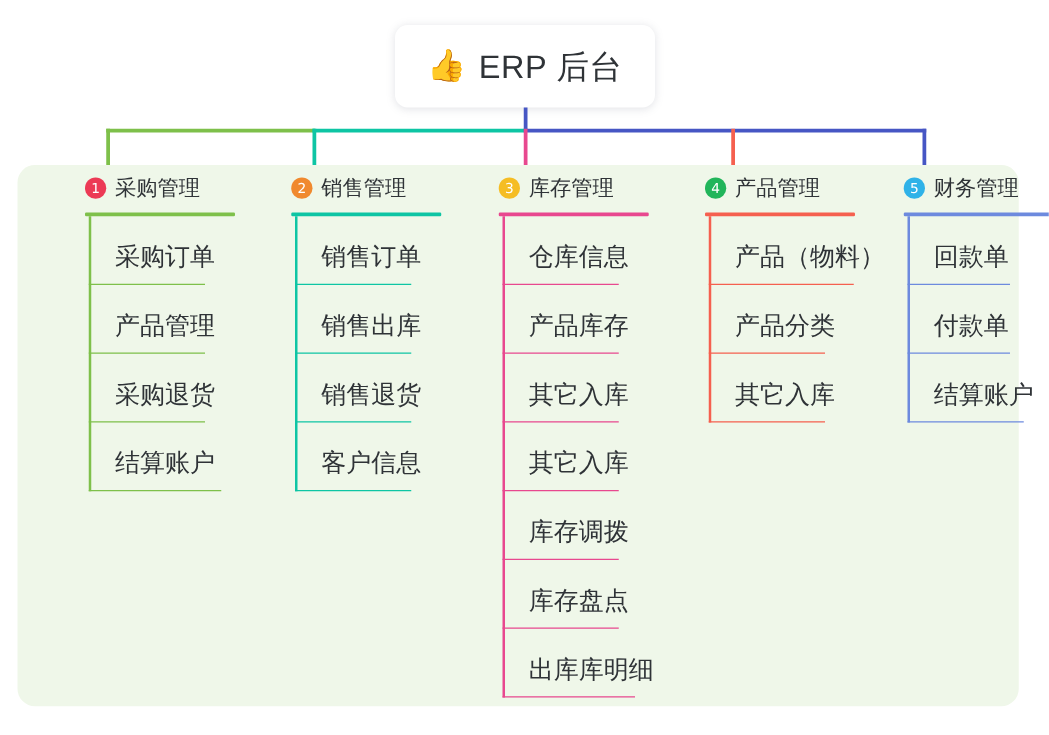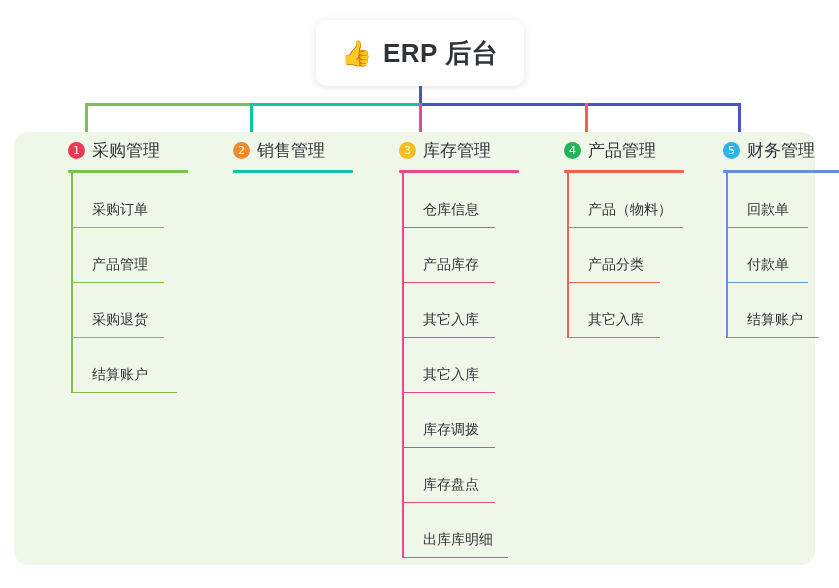--- a/index.html
+++ b/index.html
@@ -39,21 +39,20 @@
   .root-emoji {
     font-size: 25px;
     line-height: 1;
     display: inline-block;
   }
   .root-title {
     font-size: 26px;
     color: #2f3337;
     letter-spacing: 0.5px;
     white-space: nowrap;
-    font-weight: bold;
   }
 
   
   .conn {
     position: absolute;
   }
 
   
   .panel {
     position: absolute;
@@ -121,21 +120,21 @@
   .leaf {
     position: relative;
     height: 55px;
     box-sizing: border-box;
     padding-left: 21px;
   }
   .leaf-text {
     position: absolute;
     left: 21px;
     bottom: 9px;
-    font-size: 14px;
+    font-size: 20px;
     color: #2f3337;
     white-space: nowrap;
   }
   .leaf-rule {
     position: absolute;
     left: 0;
     bottom: 0;
     height: 1.5px;
     width: 93px;
   }
@@ -189,20 +188,39 @@
             <div class="leaf-rule" style="background: rgb(126, 192, 74); width: 106px;"></div>
           </div>
         </div>
       </div>
       <div class="column" style="left: 193px;">
         <div class="col-head">
           <span class="badge" style="background: rgb(240, 137, 46);">2</span>
           <span class="col-title">销售管理</span>
         </div>
         <div class="head-rule" style="background: rgb(14, 197, 164); width: 120px;"></div>
+        <div class="leaves">
+          <div class="spine" style="background: rgb(14, 197, 164); height: 220px;"></div>
+          <div class="leaf">
+            <span class="leaf-text">销售订单</span>
+            <div class="leaf-rule" style="background: rgb(14, 197, 164); width: 93px;"></div>
+          </div>
+          <div class="leaf">
+            <span class="leaf-text">销售出库</span>
+            <div class="leaf-rule" style="background: rgb(14, 197, 164); width: 93px;"></div>
+          </div>
+          <div class="leaf">
+            <span class="leaf-text">销售退货</span>
+            <div class="leaf-rule" style="background: rgb(14, 197, 164); width: 93px;"></div>
+          </div>
+          <div class="leaf">
+            <span class="leaf-text">客户信息</span>
+            <div class="leaf-rule" style="background: rgb(14, 197, 164); width: 93px;"></div>
+          </div>
+        </div>
       </div>
       <div class="column" style="left: 359px;">
         <div class="col-head">
           <span class="badge" style="background: rgb(245, 189, 36);">3</span>
           <span class="col-title">库存管理</span>
         </div>
         <div class="head-rule" style="background: rgb(232, 72, 143); width: 120px;"></div>
         <div class="leaves">
           <div class="spine" style="background: rgb(232, 72, 143); height: 385px;"></div>
           <div class="leaf">

